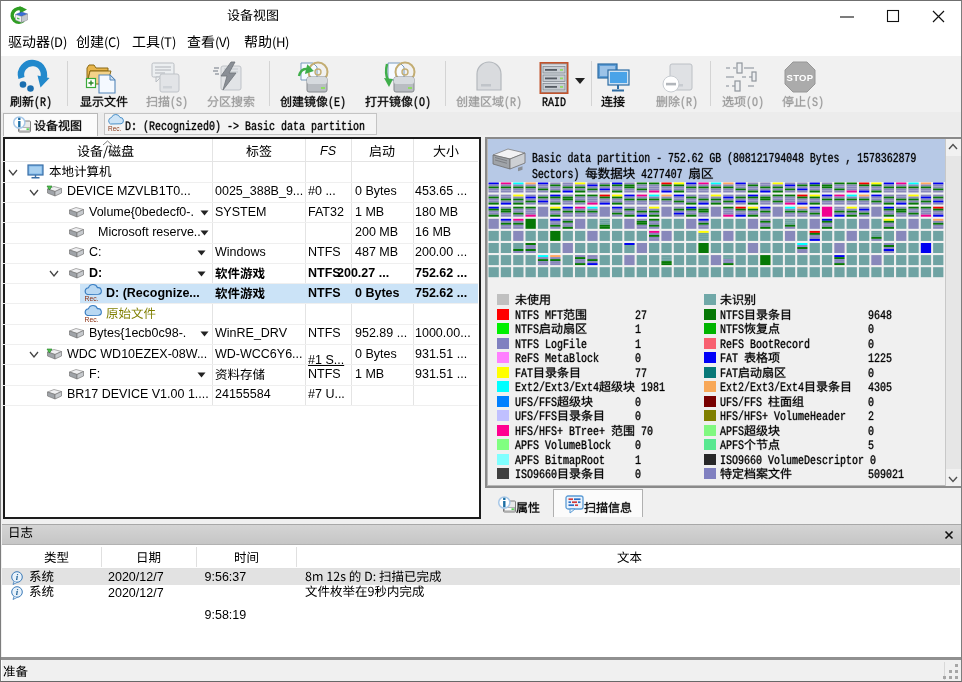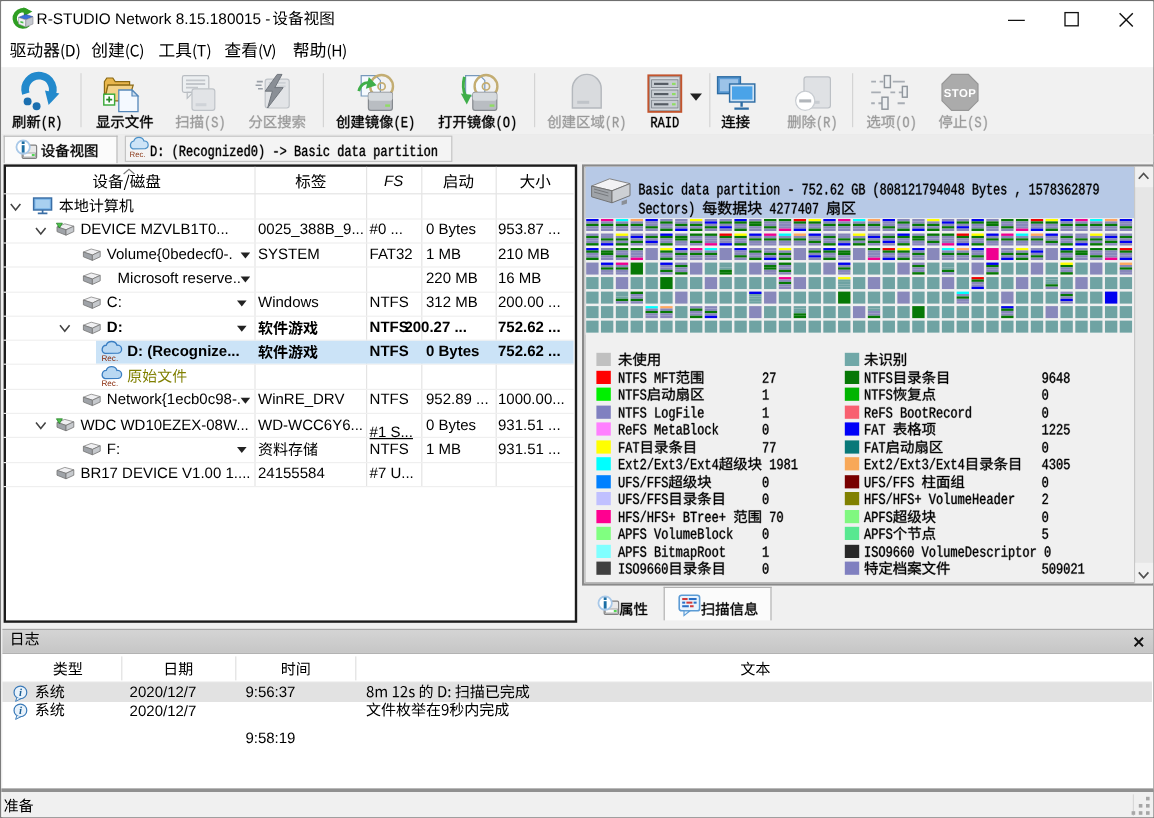--- a/index.html
+++ b/index.html
@@ -246,21 +246,20 @@
     </svg>
 <div style="position:absolute;left:0;top:0;width:962px;height:29px;background:#fff"></div>
     <svg class="t" style="left:8px;top:5px" width="19" height="18" viewBox="0 0 19 18">
 <path d="M13.5 3.5 A 6.8 6.8 0 1 0 14.5 14.5" stroke="#2f9e23" stroke-width="3.6" fill="none"></path>
 <path d="M10.5 0 L18 3.5 L11 7.5 Z" fill="#2f9e23"></path>
 <path d="M6.5 8.5 L12.5 6 L18.5 8 L12.5 10.5 Z" fill="#3a6fd8" stroke="#2a4a98" stroke-width="0.5"></path>
 <path d="M6.5 8.5 L12.5 10.5 L12.5 16.5 L6.5 14 Z" fill="#eff0f3" stroke="#8a8a92" stroke-width="0.5"></path>
 <path d="M12.5 10.5 L18.5 8 L18.5 14 L12.5 16.5 Z" fill="#c5c8cf" stroke="#8a8a92" stroke-width="0.5"></path>
 <rect x="8" y="11.5" width="2.5" height="1.4" fill="#4fc24f" transform="skewY(16)" transform-origin="8 11.5"></rect>
 </svg>
-    <div class="s" style="left:29.5px;top:7px;font-size:12.8px;line-height:15px;">R-STUDIO Network 8.15.180015 -</div>
     <svg class="t" style="left:226px;top:18.6px">
       <use href="#g1" x="0"></use>
       <use href="#g2" x="13"></use>
       <use href="#g3" x="26"></use>
       <use href="#g4" x="39"></use>
     </svg>
     <svg class="t" style="left:836px;top:5px" width="120" height="22" viewBox="0 0 120 22">
 <path d="M3 11 H17" stroke="#111" stroke-width="1.1" fill="none"></path>
 <rect x="50.5" y="4.5" width="11" height="11" stroke="#111" stroke-width="1.1" fill="none"></rect>
 <path d="M96 5 L107 16 M107 5 L96 16" stroke="#111" stroke-width="1.2" fill="none"></path>
@@ -656,60 +655,60 @@
     <svg class="t" style="left:45px;top:184.4px" width="17" height="13" viewBox="0 0 17 13">
 <path d="M1.5 4 L8 1.5 L15.5 3.5 L9 6.5 Z" fill="#f0f0f2" stroke="#8a8a8a" stroke-width="0.7"></path>
 <path d="M1.5 4 L9 6.5 L9 11 L1.5 8 Z" fill="#9fa3a8" stroke="#777" stroke-width="0.7"></path>
 <path d="M9 6.5 L15.5 3.5 L15.5 8 L9 11 Z" fill="#c6c9cd" stroke="#777" stroke-width="0.7"></path>
 <path d="M1 1 L6 1 L3.5 5 Z" fill="#4fc24f" stroke="#1c7a1c" stroke-width="0.6"></path>
 </svg>
     <div class="s" style="left:66px;top:182.4px;line-height:17px;">DEVICE MZVLB1T0...</div>
     <div class="s" style="left:214px;top:182.4px;line-height:17px;">0025_388B_9...</div>
     <div class="s" style="left:307px;top:182.4px;line-height:17px;">#0 ...</div>
     <div class="s" style="left:354px;top:182.4px;line-height:17px;">0 Bytes</div>
-    <div class="s" style="left:414px;top:182.4px;line-height:17px;">953.87 ...</div>
+    <div class="s" style="left:414px;top:182.4px;line-height:17px;">453.65 ...</div>
     <svg class="t" style="left:67px;top:204.7px" width="17" height="13" viewBox="0 0 17 13">
 <path d="M1.5 4 L8 1.5 L15.5 3.5 L9 6.5 Z" fill="#f0f0f2" stroke="#8a8a8a" stroke-width="0.7"></path>
 <path d="M1.5 4 L9 6.5 L9 11 L1.5 8 Z" fill="#9fa3a8" stroke="#777" stroke-width="0.7"></path>
 <path d="M9 6.5 L15.5 3.5 L15.5 8 L9 11 Z" fill="#c6c9cd" stroke="#777" stroke-width="0.7"></path>
 
 </svg>
     <div class="s" style="left:88px;top:202.7px;line-height:17px;">Volume{0bedecf0-.</div>
     <svg class="t" style="left:199px;top:208.7px" width="9" height="6" viewBox="0 0 9 6">
       <path d="M0.5 0.5 L4.5 5.5 L8.5 0.5 Z" fill="#222"></path>
     </svg>
     <div class="s" style="left:214px;top:202.7px;line-height:17px;">SYSTEM</div>
     <div class="s" style="left:307px;top:202.7px;line-height:17px;">FAT32</div>
     <div class="s" style="left:354px;top:202.7px;line-height:17px;">1 MB</div>
-    <div class="s" style="left:414px;top:202.7px;line-height:17px;">210 MB</div>
+    <div class="s" style="left:414px;top:202.7px;line-height:17px;">180 MB</div>
     <svg class="t" style="left:67px;top:225px" width="17" height="13" viewBox="0 0 17 13">
 <path d="M1.5 4 L8 1.5 L15.5 3.5 L9 6.5 Z" fill="#f0f0f2" stroke="#8a8a8a" stroke-width="0.7"></path>
 <path d="M1.5 4 L9 6.5 L9 11 L1.5 8 Z" fill="#9fa3a8" stroke="#777" stroke-width="0.7"></path>
 <path d="M9 6.5 L15.5 3.5 L15.5 8 L9 11 Z" fill="#c6c9cd" stroke="#777" stroke-width="0.7"></path>
 
 </svg>
     <div class="s" style="left:97px;top:223px;line-height:17px;">Microsoft reserve..</div>
     <svg class="t" style="left:199px;top:229px" width="9" height="6" viewBox="0 0 9 6">
       <path d="M0.5 0.5 L4.5 5.5 L8.5 0.5 Z" fill="#222"></path>
     </svg>
-    <div class="s" style="left:354px;top:223px;line-height:17px;">220 MB</div>
+    <div class="s" style="left:354px;top:223px;line-height:17px;">200 MB</div>
     <div class="s" style="left:414px;top:223px;line-height:17px;">16 MB</div>
     <svg class="t" style="left:67px;top:245.3px" width="17" height="13" viewBox="0 0 17 13">
 <path d="M1.5 4 L8 1.5 L15.5 3.5 L9 6.5 Z" fill="#f0f0f2" stroke="#8a8a8a" stroke-width="0.7"></path>
 <path d="M1.5 4 L9 6.5 L9 11 L1.5 8 Z" fill="#9fa3a8" stroke="#777" stroke-width="0.7"></path>
 <path d="M9 6.5 L15.5 3.5 L15.5 8 L9 11 Z" fill="#c6c9cd" stroke="#777" stroke-width="0.7"></path>
 
 </svg>
     <div class="s" style="left:88px;top:243.3px;line-height:17px;">C:</div>
     <svg class="t" style="left:195.5px;top:249.3px" width="9" height="6" viewBox="0 0 9 6">
       <path d="M0.5 0.5 L4.5 5.5 L8.5 0.5 Z" fill="#222"></path>
     </svg>
     <div class="s" style="left:214px;top:243.3px;line-height:17px;">Windows</div>
     <div class="s" style="left:307px;top:243.3px;line-height:17px;">NTFS</div>
-    <div class="s" style="left:354px;top:243.3px;line-height:17px;">312 MB</div>
+    <div class="s" style="left:354px;top:243.3px;line-height:17px;">487 MB</div>
     <div class="s" style="left:414px;top:243.3px;line-height:17px;">200.00 ...</div>
     <svg class="t" style="left:48px;top:268px" width="10" height="9" viewBox="0 0 10 9">
       <path d="M1 2 L5 7 L9 2" stroke="#444" stroke-width="1.3" fill="none"></path>
     </svg>
     <svg class="t" style="left:67px;top:265.5px" width="17" height="13" viewBox="0 0 17 13">
 <path d="M1.5 4 L8 1.5 L15.5 3.5 L9 6.5 Z" fill="#f0f0f2" stroke="#8a8a8a" stroke-width="0.7"></path>
 <path d="M1.5 4 L9 6.5 L9 11 L1.5 8 Z" fill="#9fa3a8" stroke="#777" stroke-width="0.7"></path>
 <path d="M9 6.5 L15.5 3.5 L15.5 8 L9 11 Z" fill="#c6c9cd" stroke="#777" stroke-width="0.7"></path>
 
 </svg>
@@ -749,21 +748,21 @@
       <use href="#g100" x="12.5"></use>
       <use href="#g101" x="25"></use>
       <use href="#g102" x="37.5"></use>
     </svg>
     <svg class="t" style="left:67px;top:326.4px" width="17" height="13" viewBox="0 0 17 13">
 <path d="M1.5 4 L8 1.5 L15.5 3.5 L9 6.5 Z" fill="#f0f0f2" stroke="#8a8a8a" stroke-width="0.7"></path>
 <path d="M1.5 4 L9 6.5 L9 11 L1.5 8 Z" fill="#9fa3a8" stroke="#777" stroke-width="0.7"></path>
 <path d="M9 6.5 L15.5 3.5 L15.5 8 L9 11 Z" fill="#c6c9cd" stroke="#777" stroke-width="0.7"></path>
 
 </svg>
-    <div class="s" style="left:88px;top:324.4px;line-height:17px;">Network{1ecb0c98-.</div>
+    <div class="s" style="left:88px;top:324.4px;line-height:17px;">Bytes{1ecb0c98-.</div>
     <svg class="t" style="left:199px;top:330.4px" width="9" height="6" viewBox="0 0 9 6">
       <path d="M0.5 0.5 L4.5 5.5 L8.5 0.5 Z" fill="#222"></path>
     </svg>
     <div class="s" style="left:214px;top:324.4px;line-height:17px;">WinRE_DRV</div>
     <div class="s" style="left:307px;top:324.4px;line-height:17px;">NTFS</div>
     <div class="s" style="left:354px;top:324.4px;line-height:17px;">952.89 ...</div>
     <div class="s" style="left:414px;top:324.4px;line-height:17px;">1000.00...</div>
     <svg class="t" style="left:28px;top:349.2px" width="10" height="9" viewBox="0 0 10 9">
       <path d="M1 2 L5 7 L9 2" stroke="#444" stroke-width="1.3" fill="none"></path>
     </svg>

